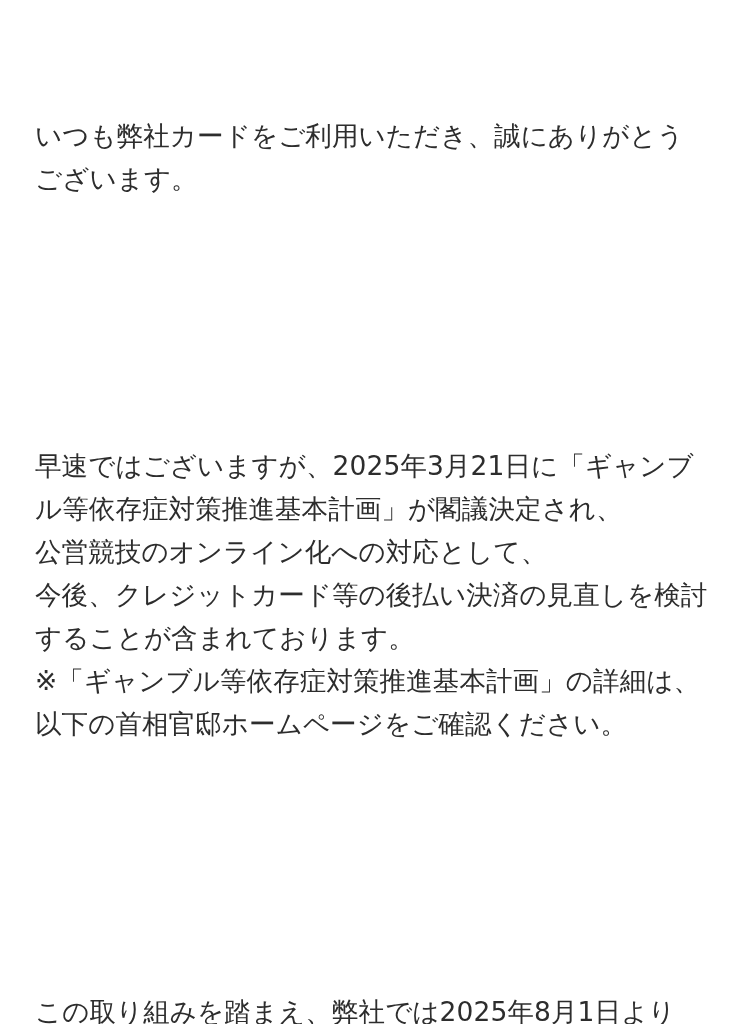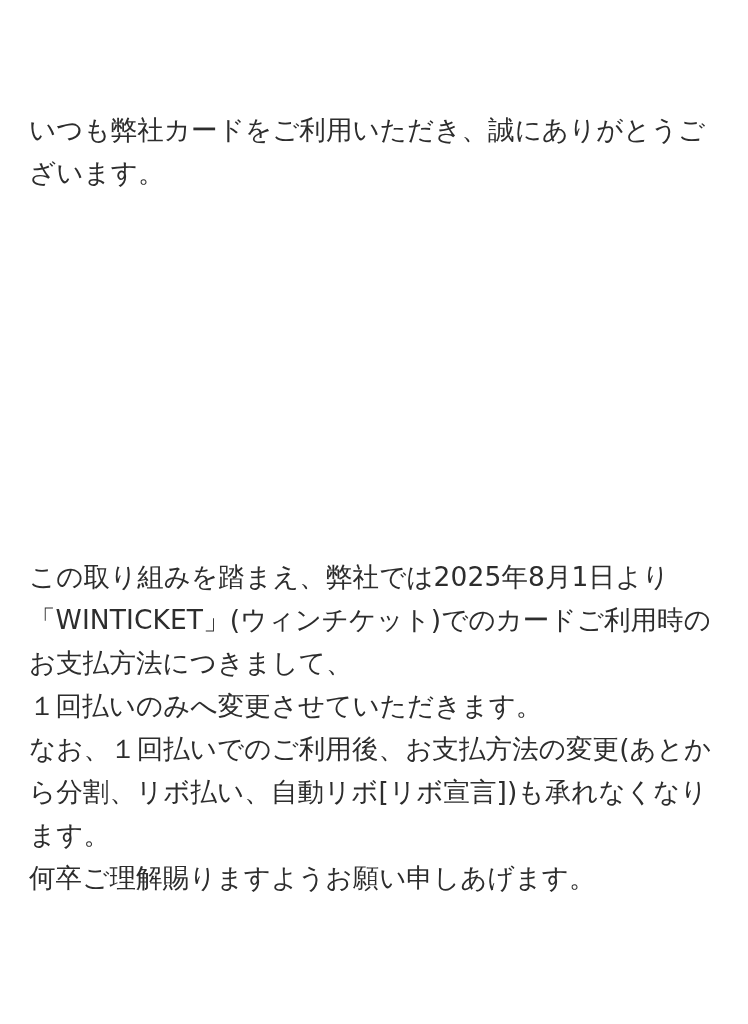--- a/index.html
+++ b/index.html
@@ -25,34 +25,38 @@
   .notice-body {
     font-size: 26.5px;
     line-height: 1.62;
     letter-spacing: 0.1px;
     color: #2d2d2d;
     white-space: pre-wrap;
     word-break: break-word;
     overflow-wrap: break-word;
   }
   .para {
-    margin: 9px;
+    margin: 15px;
     white-space: pre-wrap;
   }
   .blank-line {
     height: 43px;
   }
 </style>
 </head>
 <body>
 
 <div class="page">
   <div class="notice-body">
     <p class="para">いつも弊社カードをご利用いただき、誠にありがとうございます。</p>
     <div class="blank-line"></div>
+    <p class="para">早速ではございますが、2025年3月21日に「ギャンブル等依存症対策推進基本計画」が閣議決定され、
+公営競技のオンライン化への対応として、
+今後、クレジットカード等の後払い決済の見直しを検討することが含まれております。
+※「ギャンブル等依存症対策推進基本計画」の詳細は、以下の首相官邸ホームページをご確認ください。</p>
     <div class="blank-line"></div>
     <p class="para">この取り組みを踏まえ、弊社では2025年8月1日より「WINTICKET」(ウィンチケット)でのカードご利用時のお支払方法につきまして、
 １回払いのみへ変更させていただきます。
 なお、１回払いでのご利用後、お支払方法の変更(あとから分割、リボ払い、自動リボ[リボ宣言])も承れなくなります。
 何卒ご理解賜りますようお願い申しあげます。</p>
     
     
   </div>
 </div>
 

